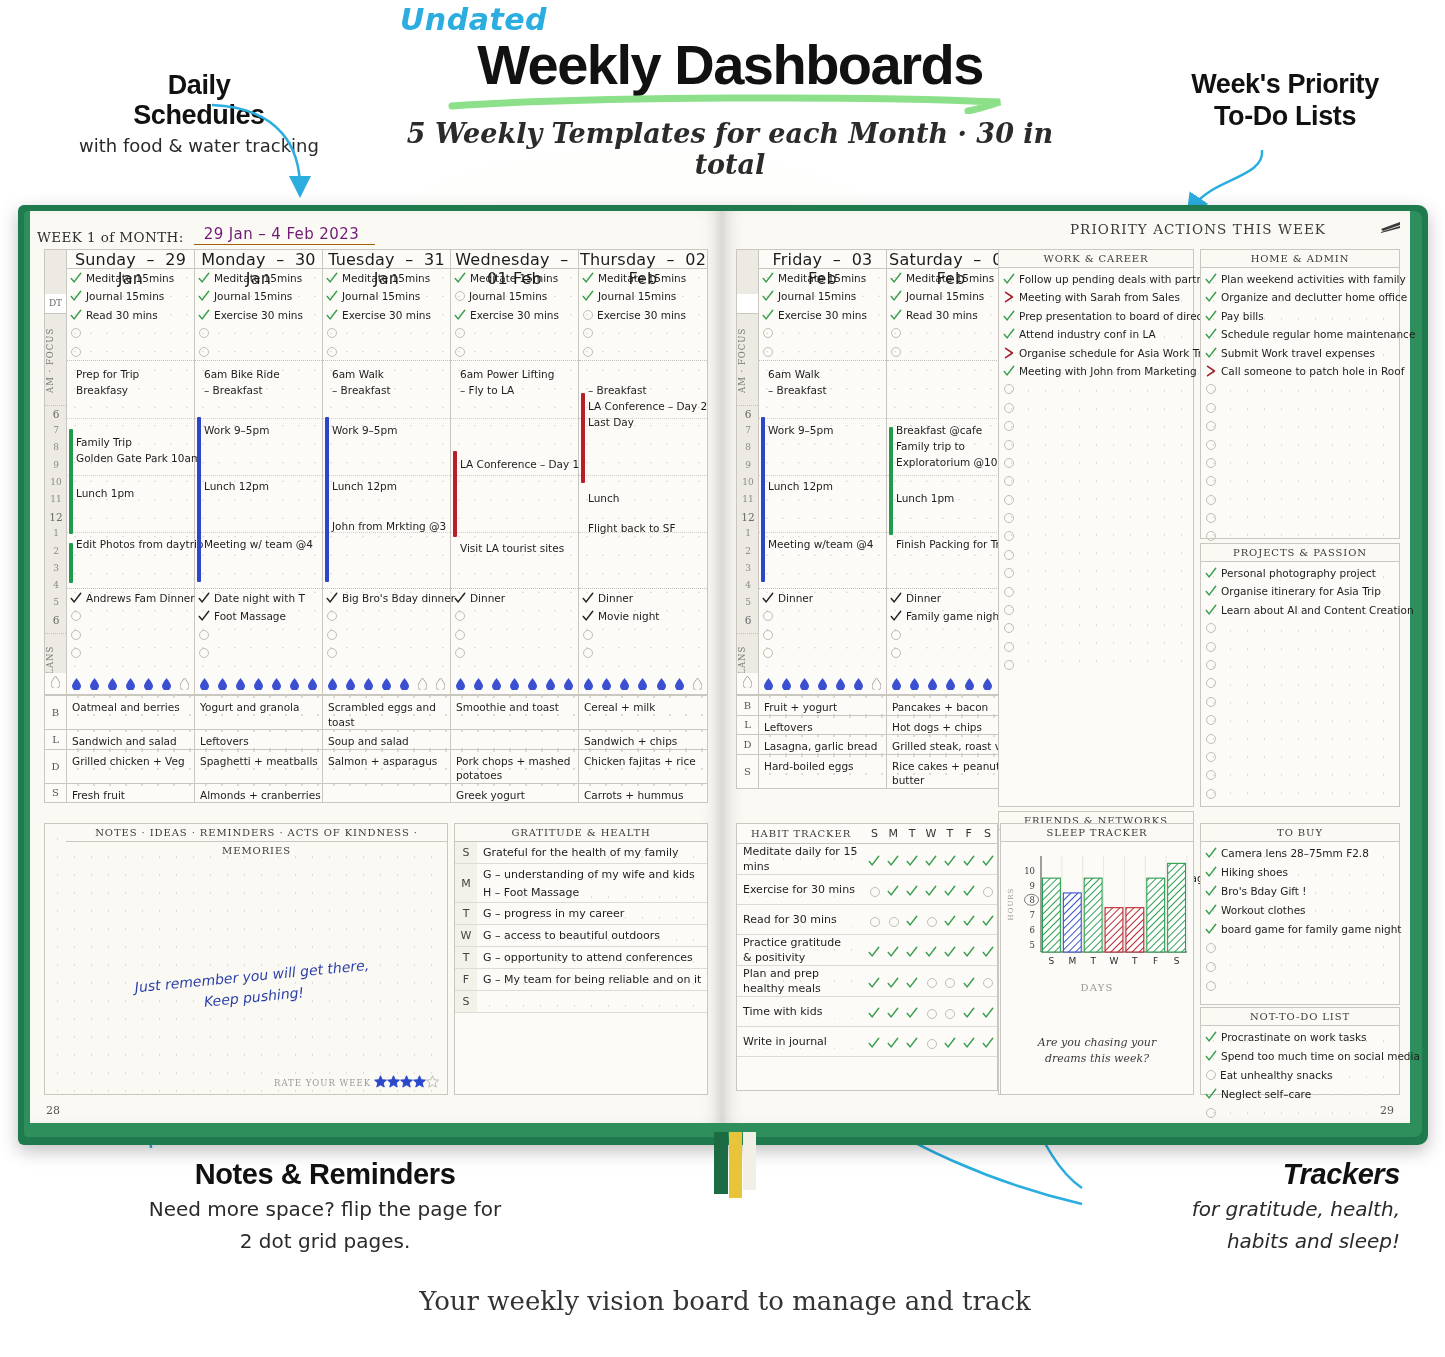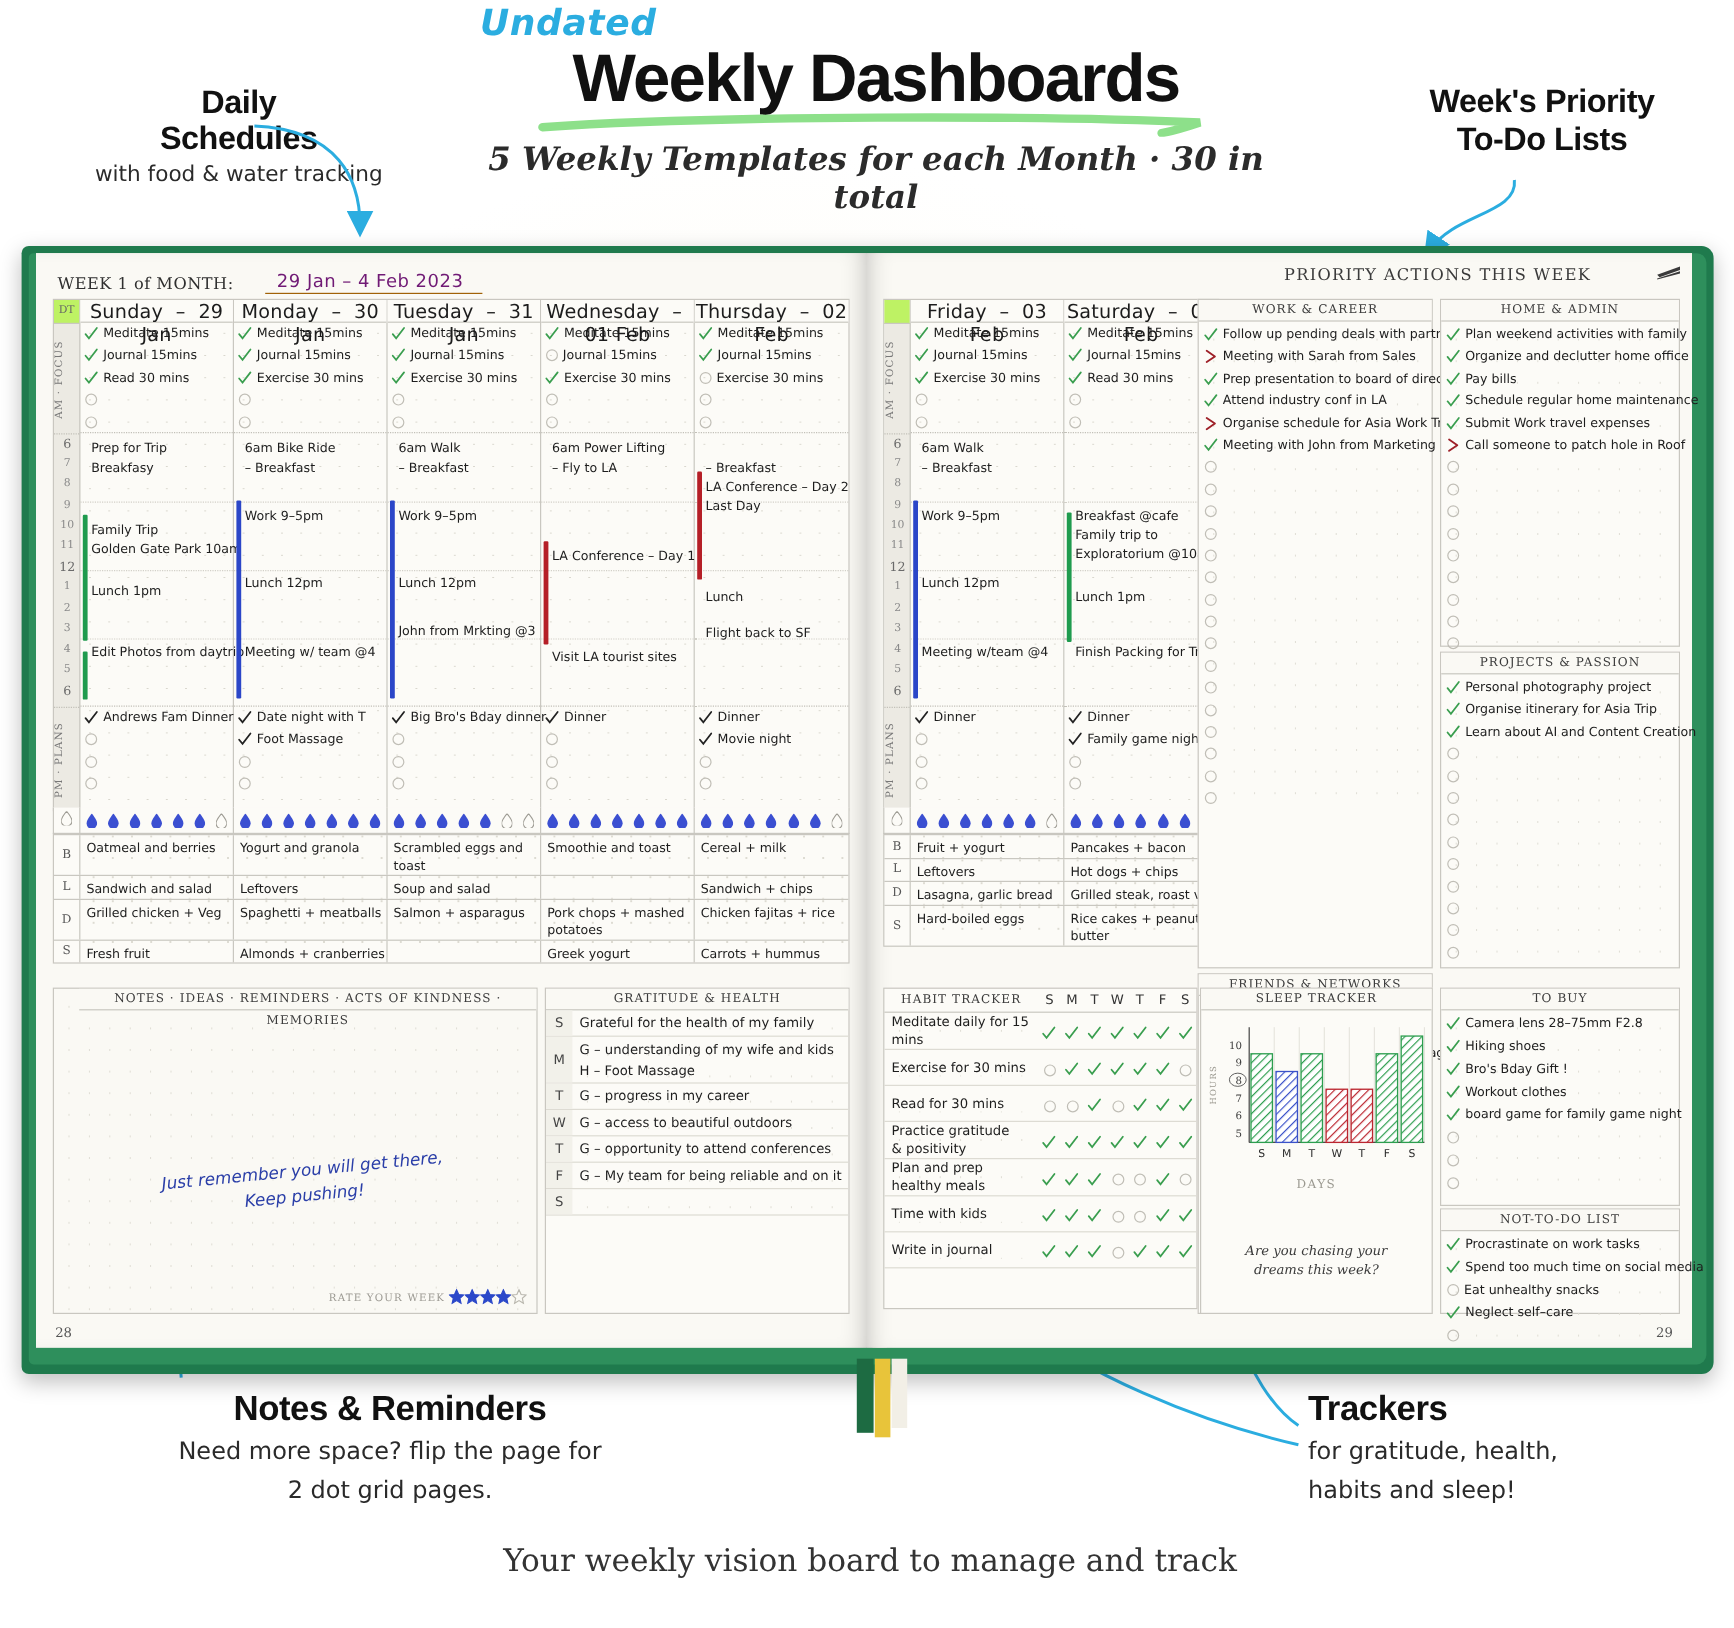--- a/index.html
+++ b/index.html
@@ -45,21 +45,21 @@
     font-family:"DejaVu Sans", sans-serif; color:#2a2a2a;
   }
   .a-daily{ position:absolute; left:40px; top:70px; width:250px; text-align:center;margin-left:34px; }
   .a-daily .ann-h{ font-size:27px; line-height:30px;}
   .a-daily .ann-s{ font-size:18px; margin-top:5px;}
   .a-prio{ position:absolute; left:1140px; top:68px; width:290px; text-align:center;}
   .a-prio .ann-h{ font-size:27px; line-height:32px;}
   .a-notes{ position:absolute; left:130px; top:1158px; width:390px; text-align:center;}
   .a-notes .ann-h{ font-size:29px;}
   .a-notes .ann-s{ font-size:20px; line-height:28px; margin-top:4px;}
-  .a-track{ position:absolute; left:1090px; top:1158px; width:310px; text-align:left;}
+  .a-track{ position:absolute; left:1090px; top:1158px; width:310px; text-align:right;font-style:italic;}
   .a-track .ann-h{ font-size:29px;}
   .a-track .ann-s{ font-size:20px; line-height:28px; margin-top:4px;}
   .footer{
     position:absolute; left:180px; top:1283px; width:1090px; text-align:center;
     font-family:"DejaVu Serif", serif; font-size:26px; line-height:36px; color:#333;
   }
   .arrows{ position:absolute; inset:0; pointer-events:none;}
 
   
   .book{
@@ -80,23 +80,23 @@
     position:relative; background:#faf9f4; height:912px;
     font-family:"DejaVu Sans", sans-serif;
   }
   .pgL{ width:692px; box-shadow:inset -14px 0 22px -16px rgba(0,0,0,.30);}
   .pgR{ width:688px; box-shadow:inset 14px 0 22px -16px rgba(0,0,0,.30);}
   .pgnum{ position:absolute; bottom:6px; font-size:11px; color:#555;
           font-family:"DejaVu Serif", serif;}
 
   
   .wkhead{
-    position:absolute; left:18px; top:12px; width:430px; height:22px;
+    position:absolute; left:7px; top:12px; width:430px; height:22px;
     font-family:"DejaVu Serif", serif; font-size:13.5px; color:#2f2f2f;
-    letter-spacing:.4px; display:flex; align-items:flex-end; gap:26px;
+    letter-spacing:.4px; display:flex; align-items:flex-end; gap:10px;
   }
   .wkdate{
     font-family:"DejaVu Sans", sans-serif; font-size:15px; color:#701a75;
     border-bottom:1px solid #a16207; padding:0 16px 1px 10px;
   }
   .prhead{
     position:absolute; right:12px; top:10px; width:400px; text-align:center;
     font-family:"DejaVu Serif", serif; font-size:13.5px; color:#3a3a3a;
     letter-spacing:1.1px;
   }
@@ -119,21 +119,21 @@
          background:
            radial-gradient(#d9d7ce .7px, transparent .8px) 0 0/16px 18.5px;}
   .dcol:last-child{border-right:none;}
   .dhdr{
     height:19px; border-bottom:1px solid #c9c7c0; text-align:center;
     font-size:16px; color:#1c1c1c; line-height:19px; background:#fcfbf7;
     letter-spacing:.2px;
   }
   .dtlabel{ font-family:"DejaVu Serif", serif; font-size:9px; color:#666;
             text-align:center; line-height:19px; border-bottom:1px solid #c9c7c0;
-            background:#bef264;}
+            background:#ffffff;margin-top:44px;}
   .amzone{position:relative; height:92px; border-bottom:1px dotted #c2c0b8;}
   .schedzone{position:relative; height:228px; border-bottom:1px dotted #c2c0b8;}
   .pmzone{position:relative; height:85px;}
   .chk{ display:flex; align-items:flex-start; gap:4px; height:18.4px;
         padding-left:3px; }
   .chk .tx{ font-size:10.5px; color:#1d1d1d; line-height:18px; white-space:nowrap;}
   .tick{ width:12px; height:12px; flex:0 0 12px; margin-top:3px;}
   .circ{ width:10px; height:10px; flex:0 0 10px; border:1px solid #c0beb6;
          border-radius:50%; margin-top:4px; margin-left:1px;}
   .ev{ position:absolute; font-size:10.5px; color:#1d1d1d; line-height:15px;

